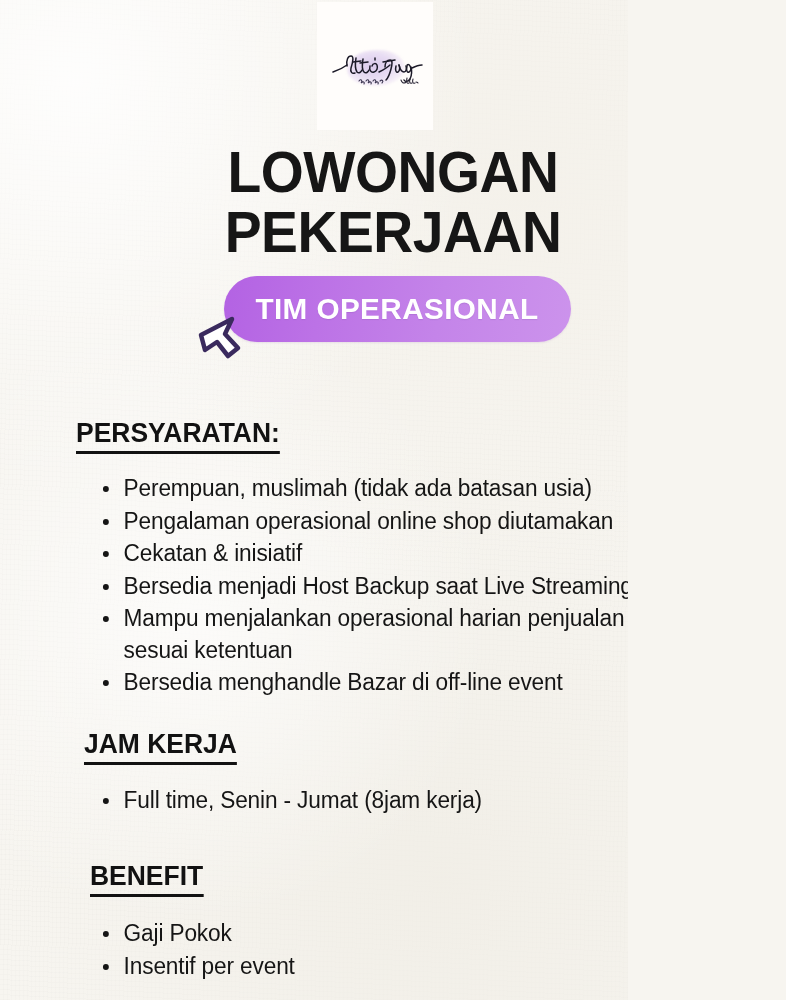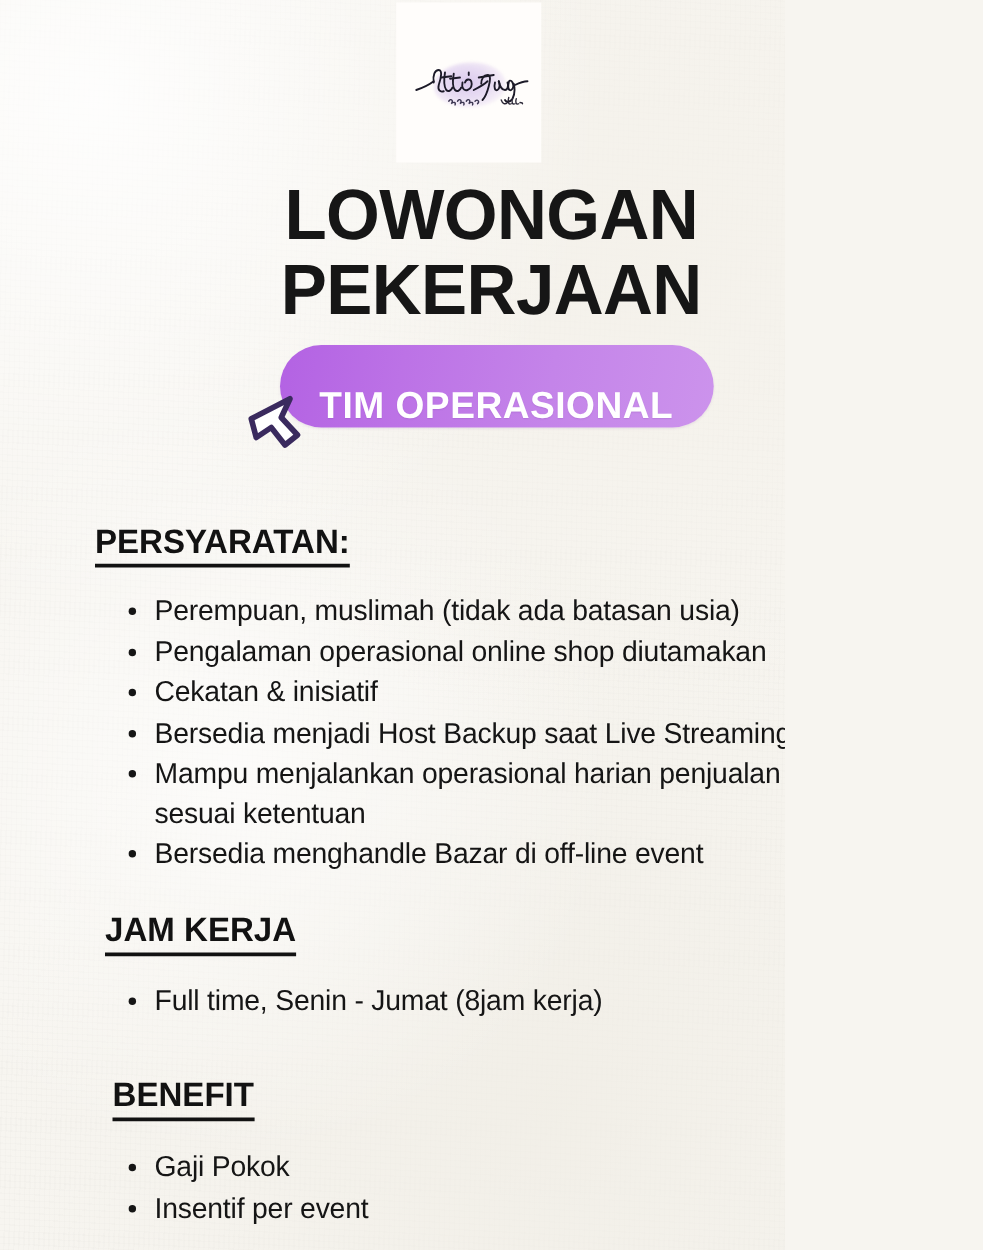--- a/index.html
+++ b/index.html
@@ -80,21 +80,21 @@
   
   .pill {
     position: absolute;
     left: 224px;
     top: 276px;
     width: 347px;
     height: 66px;
     border-radius: 33px;
     background: linear-gradient(100deg, #b362e3 0%, #bc72e6 28%, #c484e9 62%, #cc93ec 100%);
     display: flex;
-    align-items: flex-end;
+    align-items: center;
     justify-content: center;
     box-shadow: 0 1px 2px rgba(120, 70, 160, 0.12);
   }
   .pill-label {
     color: #ffffff;
     font-family: "Liberation Sans", sans-serif;
     font-weight: bold;
     font-size: 30px;
     letter-spacing: 0.4px;
     transform: scaleX(0.99);

